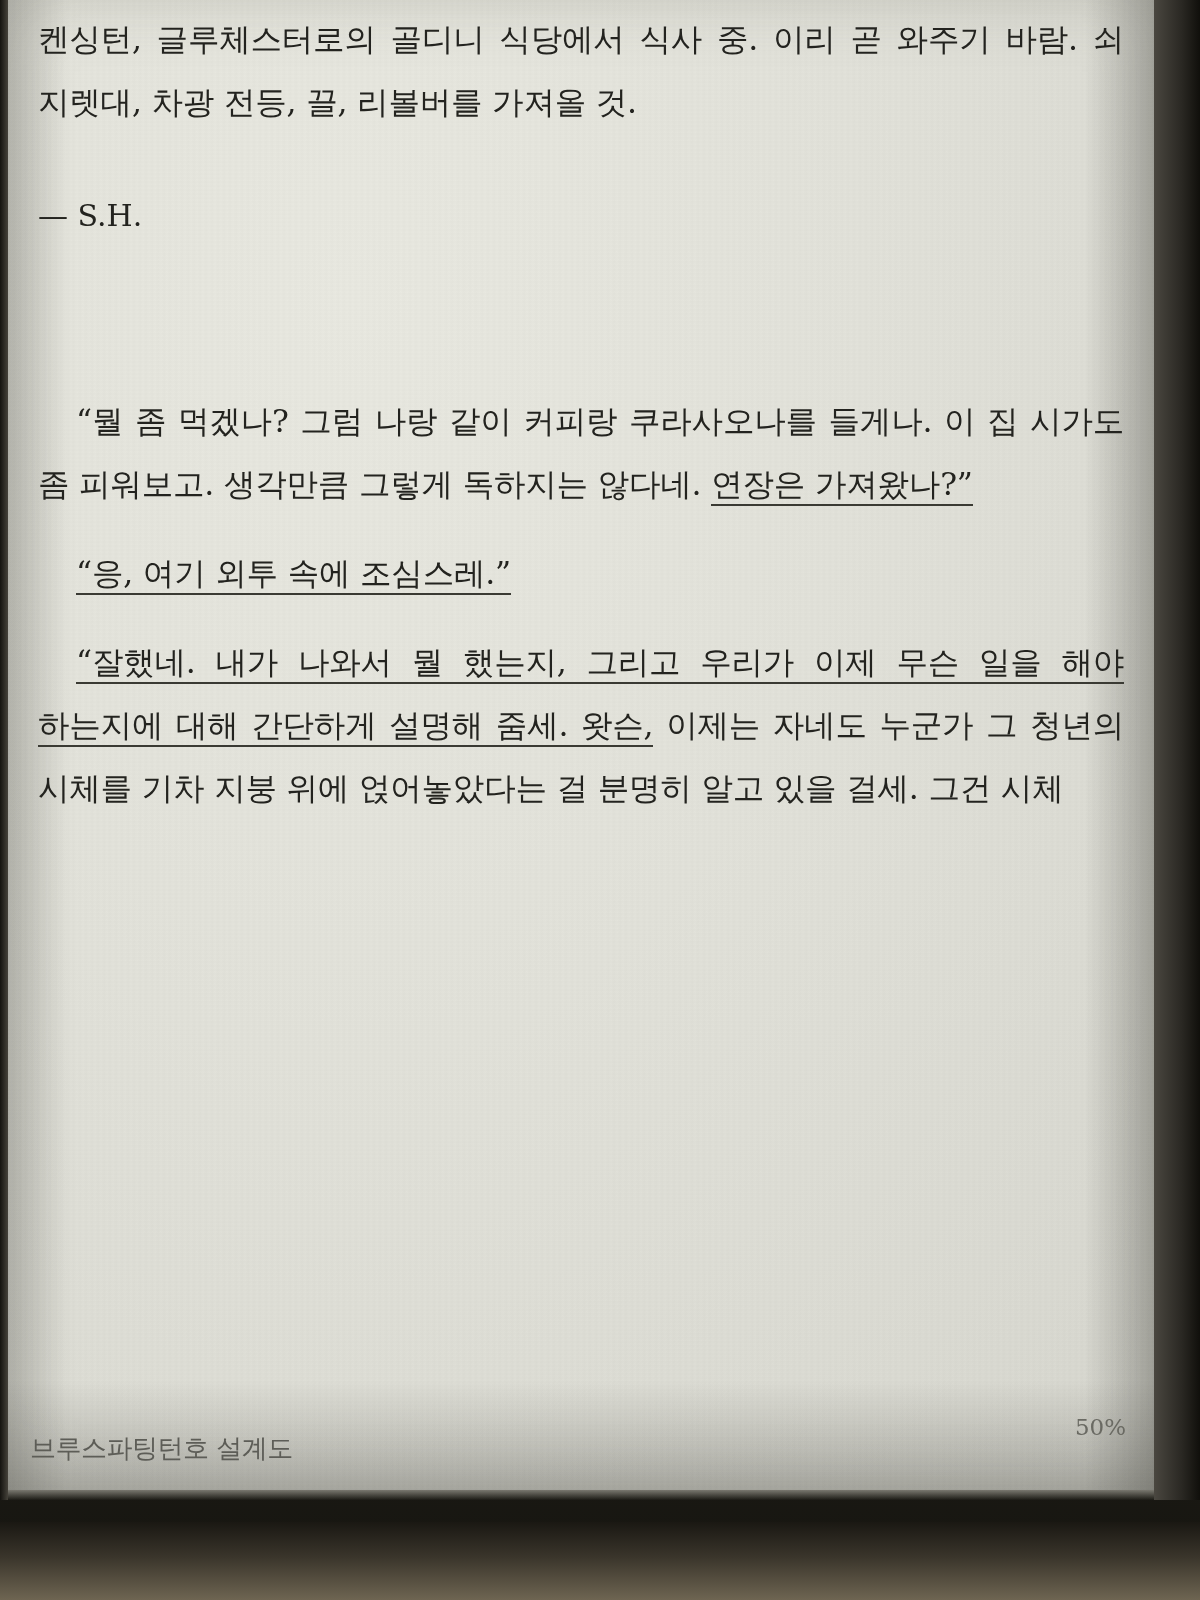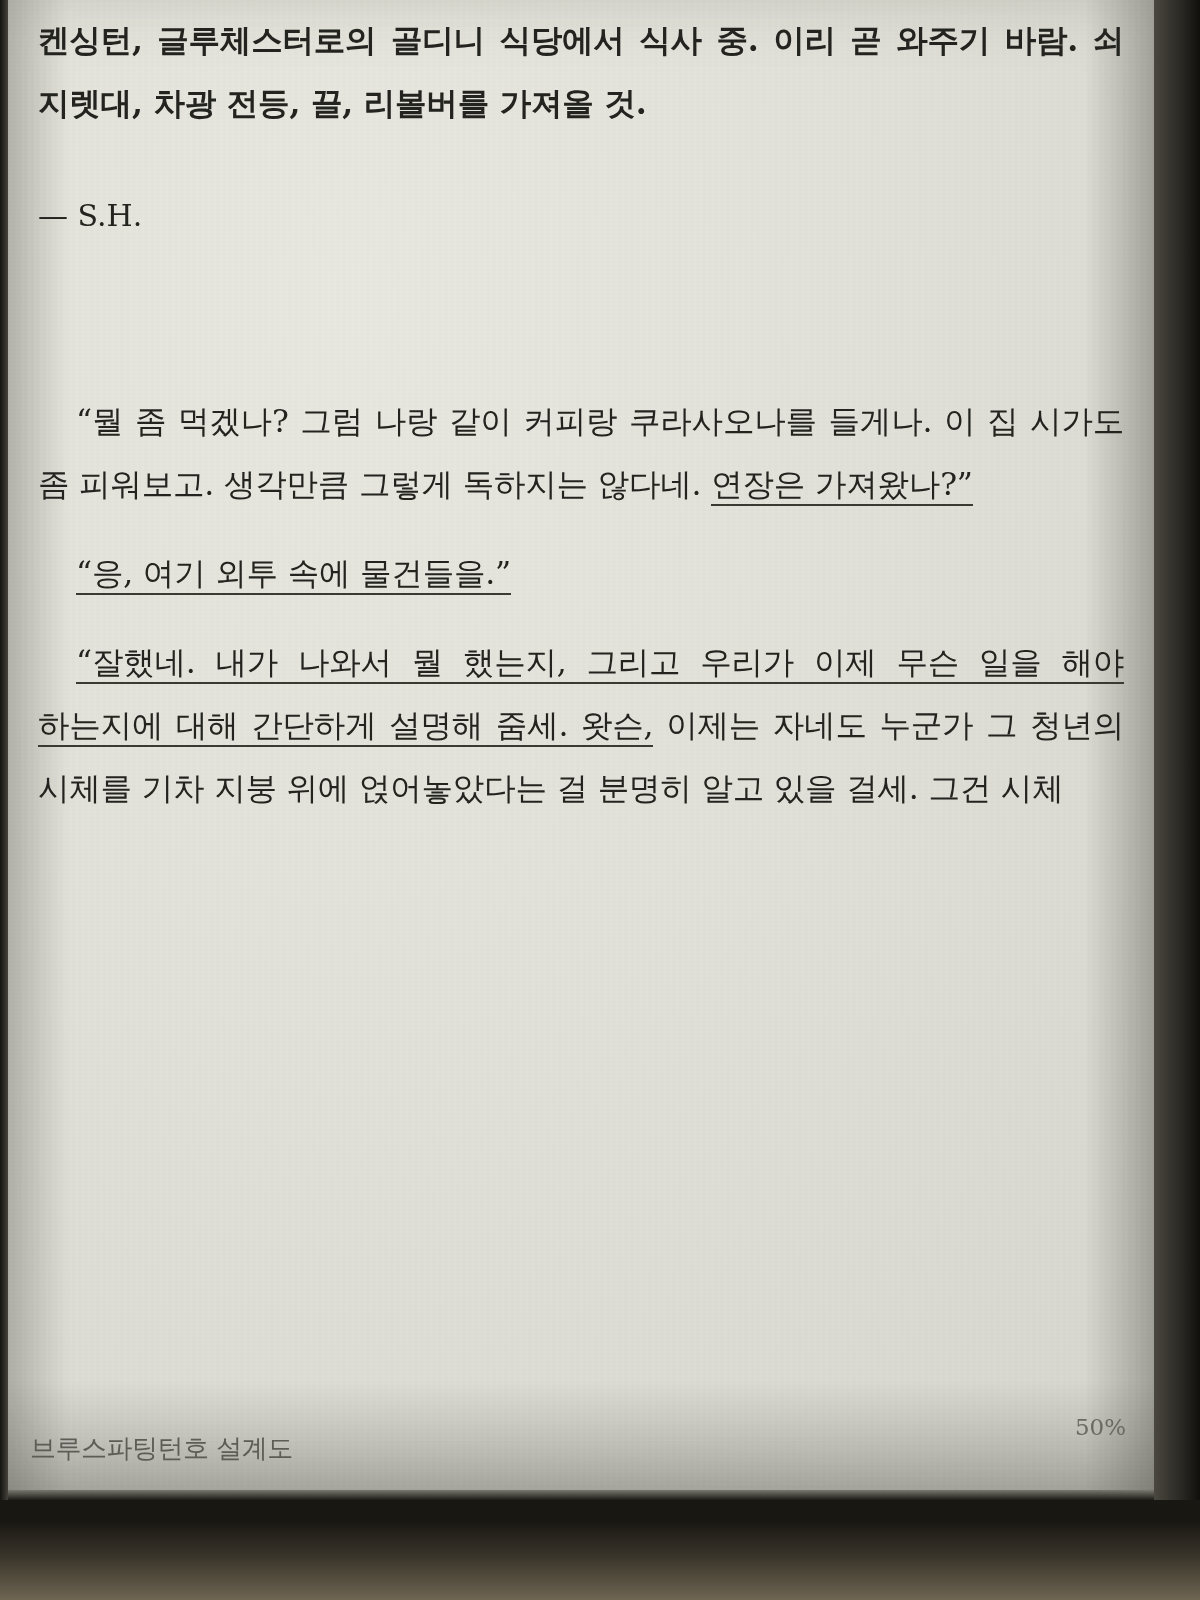--- a/index.html
+++ b/index.html
@@ -80,21 +80,21 @@
     letter-spacing: -0.2px;
     text-align: justify;
     text-justify: inter-character;
     margin: 0;
     word-break: keep-all;
   }
 
   .note {
     margin-top: 8px;
   }
-  .note .para { text-indent: 0; font-weight: bold; }
+  .note .para { text-indent: 0; }
 
   .signature {
     color: #23231f;
     font-size: 30px;
     line-height: 60px;
     text-align: left;
     padding-right: 18px;
     margin-top: 52px;
     font-family: "DejaVu Serif", "Liberation Serif", serif;
   }
@@ -177,21 +177,21 @@
 
       <div class="gap-lg"></div>
 
 
       <div class="gap-md"></div>
 
       <p class="para body-para"><span>“뭘 좀 먹겠나? 그럼 나랑 같이 커피랑 쿠라사오나를 들게나. 이 집 시가도 좀 피워보고. 생각만큼 그렇게 독하지는 않다네. <span class="hl">연장은 가져왔나?”</span></span></p>
 
       <div class="gap-md"></div>
 
-      <p class="para body-para"><span class="hl">“응, 여기 외투 속에 물건들을.”</span></p>
+      <p class="para body-para"><span class="hl">“응, 여기 외투 속에 조심스레.”</span></p>
 
       <div class="gap-md"></div>
 
       <p class="para body-para"><span><span class="hl">“잘했네. 내가 나와서 뭘 했는지, 그리고 우리가 이제 무슨 일을 해야 하는지에 대해 간단하게 설명해 줌세. 왓슨,</span> 이제는 자네도 누군가 그 청년의 시체를 기차 지붕 위에 얹어놓았다는 걸 분명히 알고 있을 걸세. 그건 시체</span></p>
 
     </div>
 
     <div class="vignette"></div>
 
     <div class="footer">

